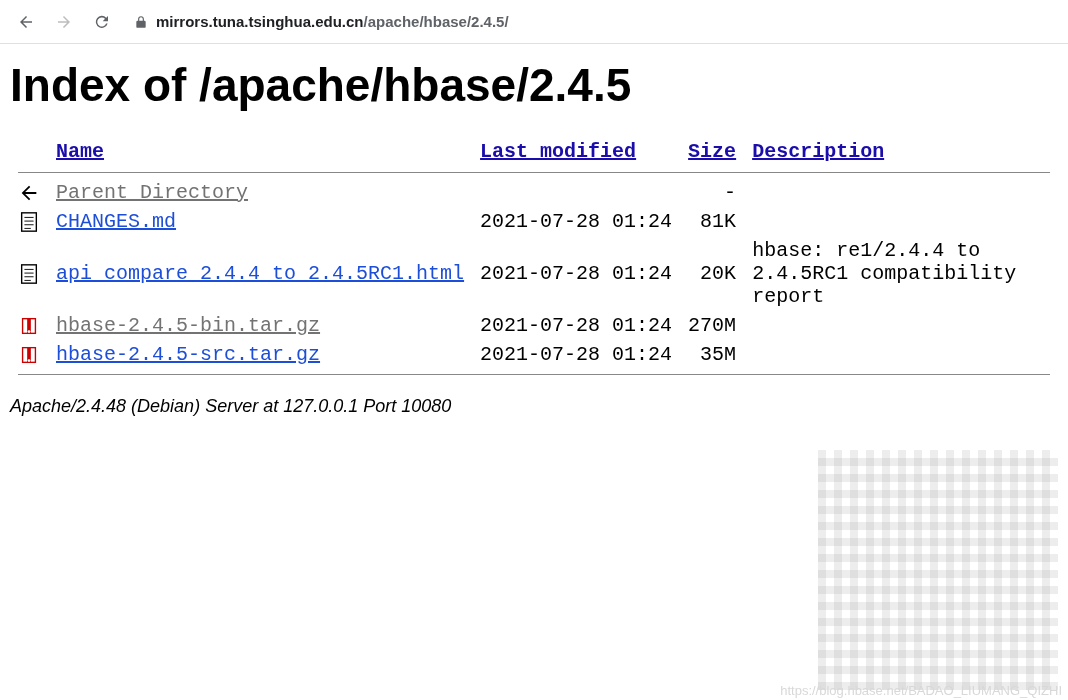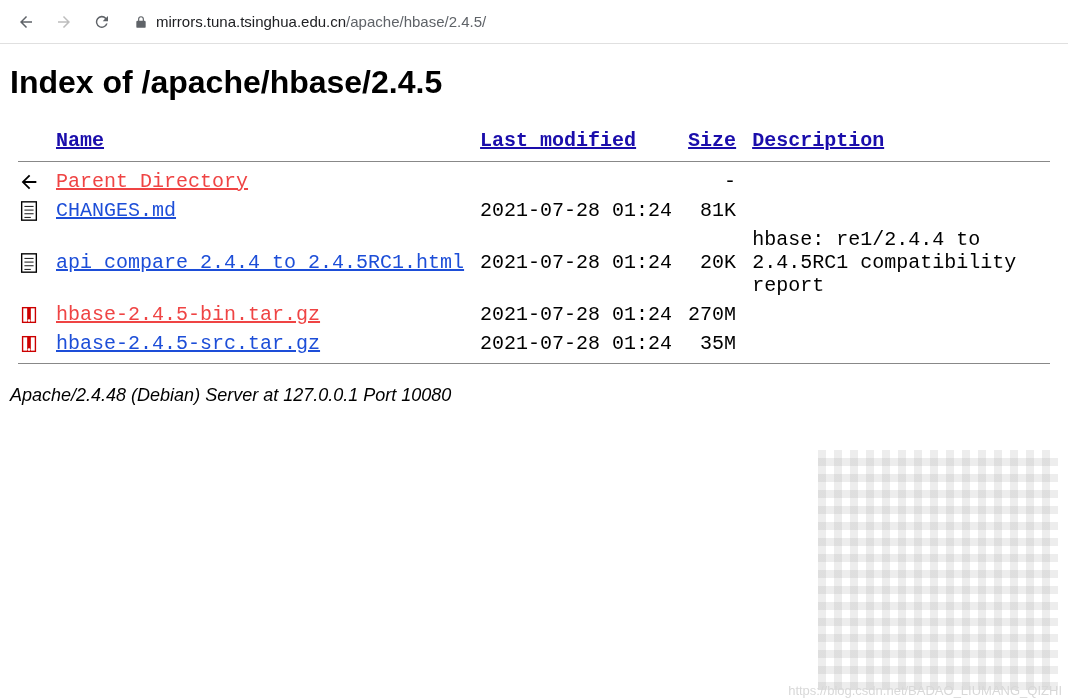--- a/index.html
+++ b/index.html
@@ -28,41 +28,42 @@
       border-radius: 50%;
     }
     .nav-btn.disabled { color: #bdbdbd; }
     .url-area {
       display: flex;
       align-items: center;
       gap: 8px;
       margin-left: 8px;
       color: #5f6368;
       font-size: 15px;
+      font-weight: bold;
     }
     .url-text { color: #202124; }
     .url-text .path { color: #5f6368; }
     .lock-icon { width: 14px; fill: #5f6368; }
     .content { padding: 10px 10px; }
     h1 {
-      font-size: 32px;
+      font-size: 46px;
       font-weight: 900;
-      margin: 10px 0 24px 0;
+      margin: 4px 0 24px 0;
       color: #000;
     }
     table.listing {
       width: 100%;
       border-collapse: collapse;
       font-family: "SimSun", "NSimSun", "Courier New", monospace;
       font-size: 20px;
     }
     table.listing th { text-align: left; padding: 4px 8px; }
     table.listing td { padding: 3px 8px; vertical-align: middle; }
     table.listing a { color: #1d4ed8; text-decoration: underline; }
-    table.listing .visited a { color: #ef4444; }
+    table.listing .visited a { color: #737373; }
     table.listing th a { color: #1a0dab; text-decoration: underline; }
     .col-icon { width: 28px; }
     .col-name { }
     .col-date { width: 180px; white-space: nowrap; }
     .col-size { width: 60px; text-align: right; }
     .col-desc { }
     hr.thin { border: none; border-top: 1px solid #888; margin: 2px 0; }
     .icon-cell { width: 24px; }
     .file-icon svg { width: 22px; height: 22px; display:block; }
     .server-footer {
@@ -216,15 +217,15 @@
               <hr class="thin">
             </td>
           </tr>
   </tbody>
       </table>
 
   <p class="server-footer">Apache/2.4.48 (Debian) Server at 127.0.0.1 Port 10080</p>
 </div>
 
 <div class="qr-placeholder"></div>
-<div class="watermark">https://blog.csdn.net/BADAO_LIUMANG_QIZHI</div>
+<div class="watermark">https://blog.hbase.net/BADAO_LIUMANG_QIZHI</div>
 
 </div>
 
 </body></html>

